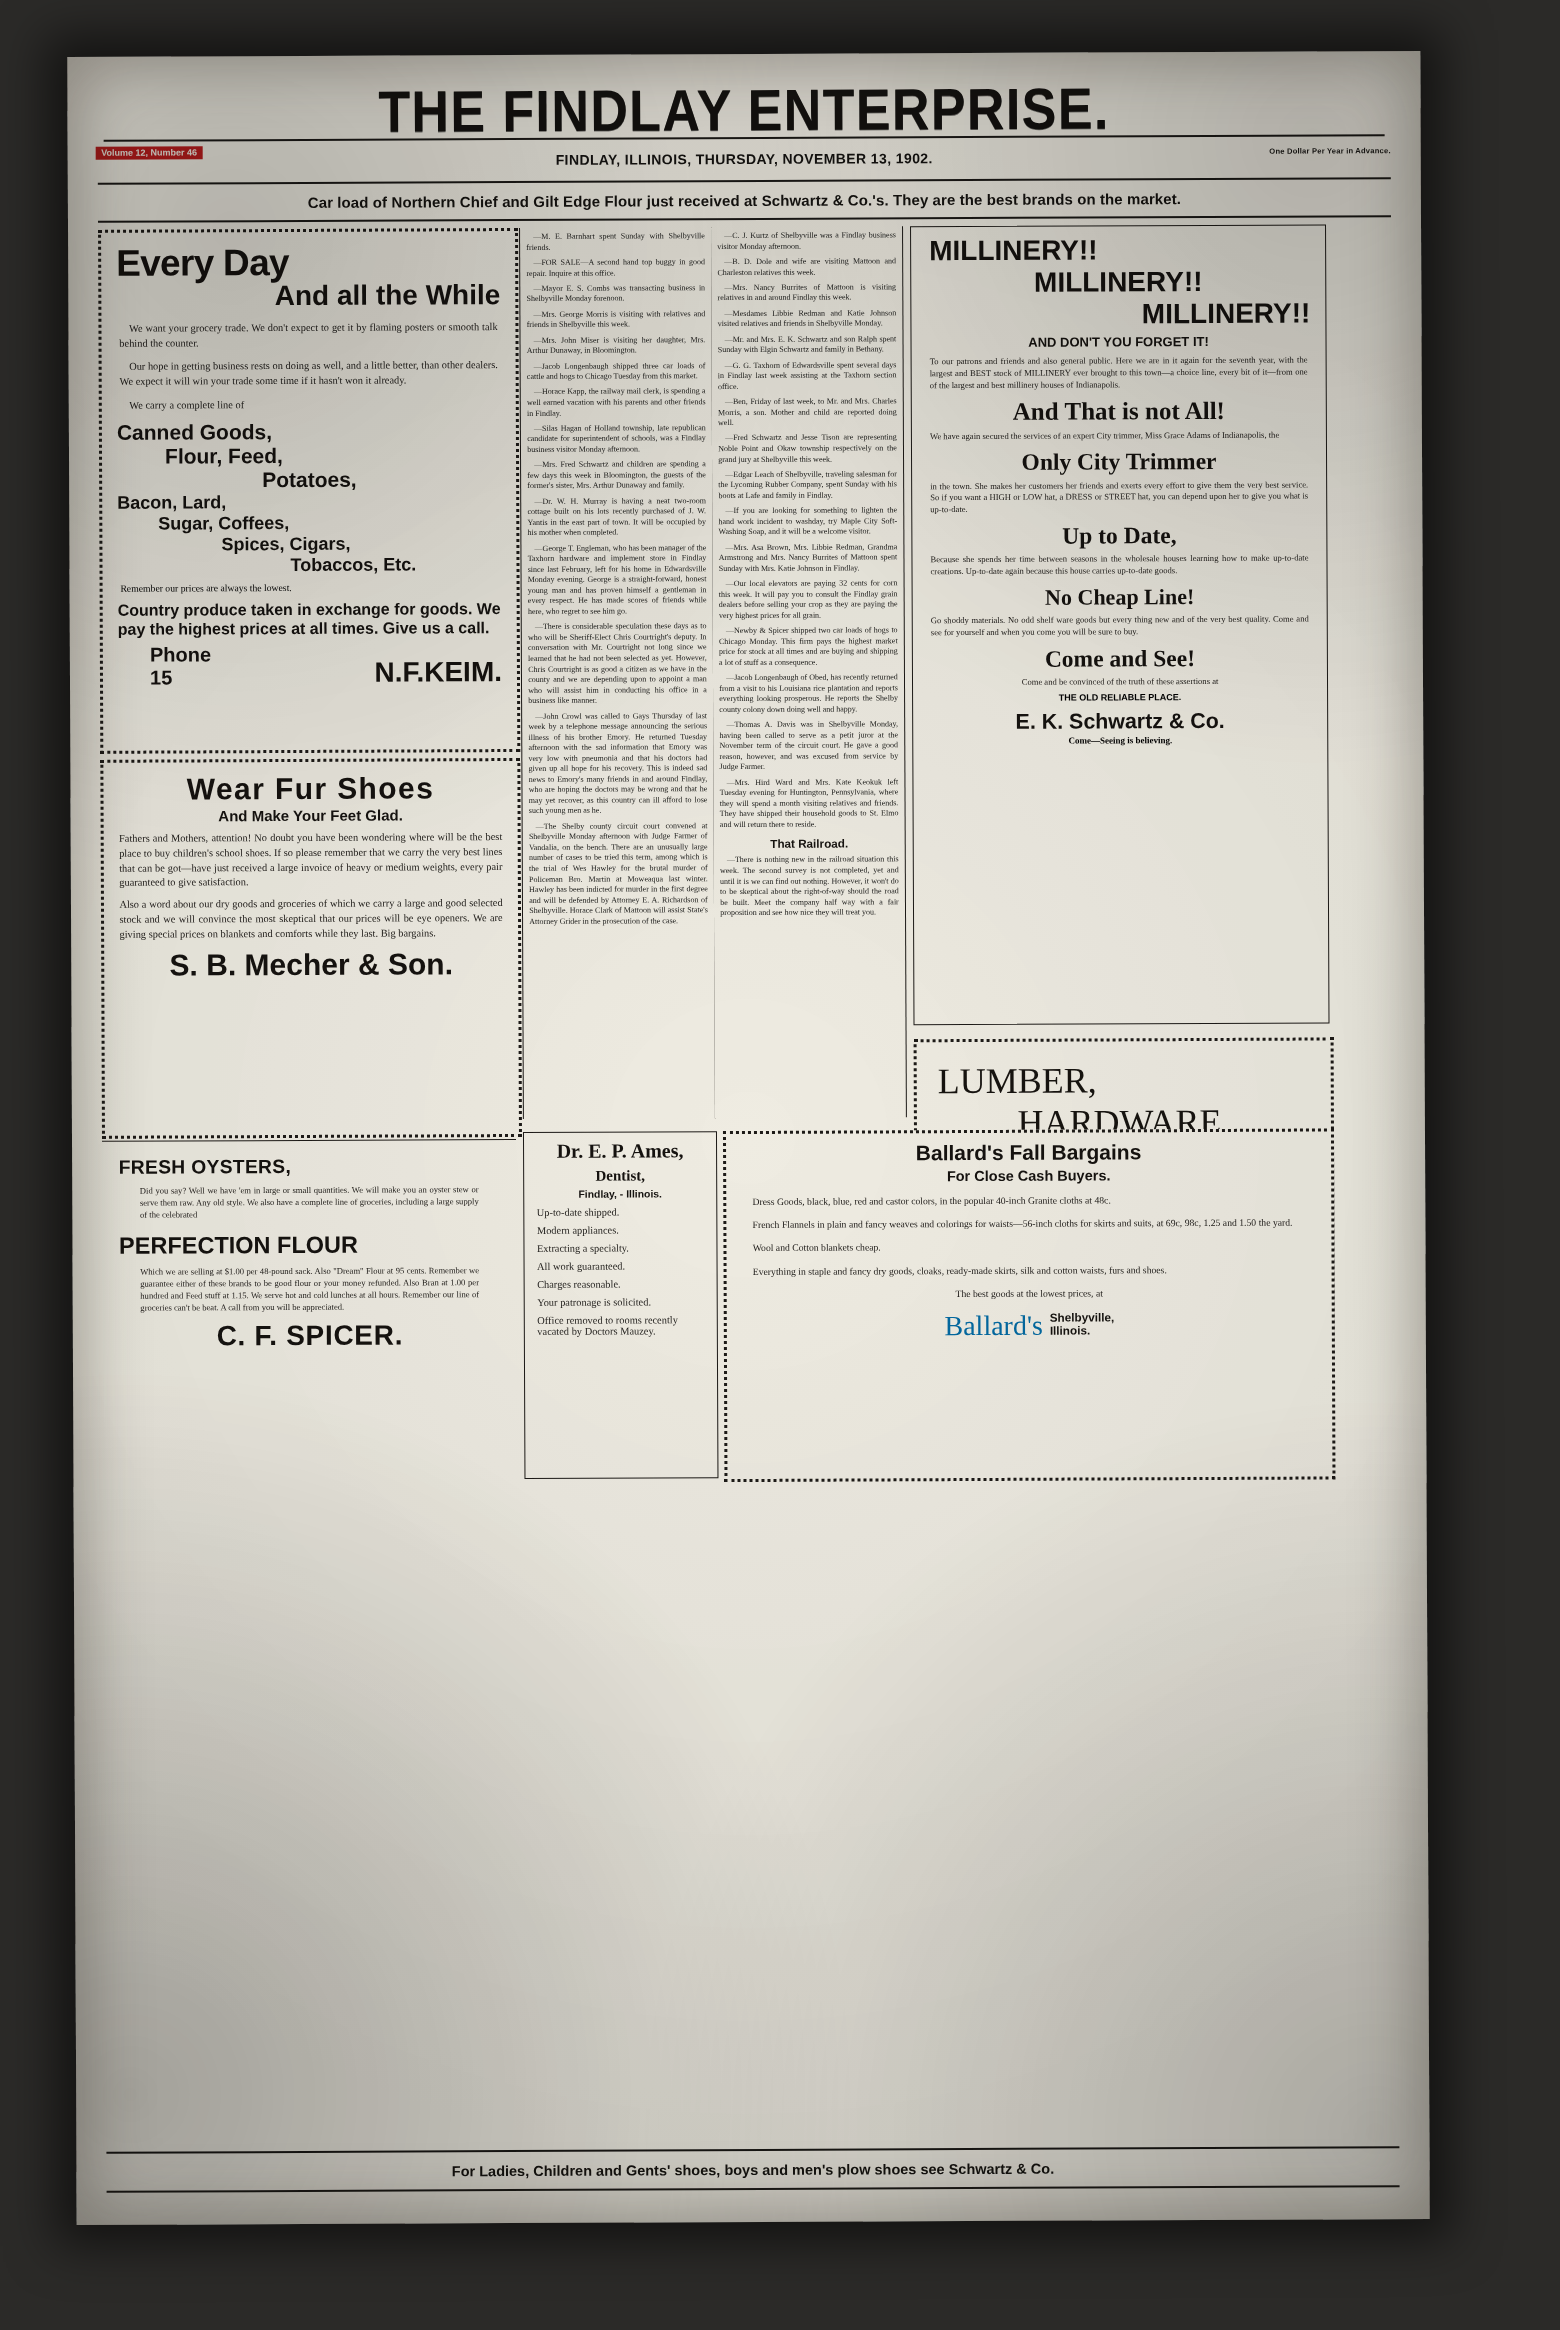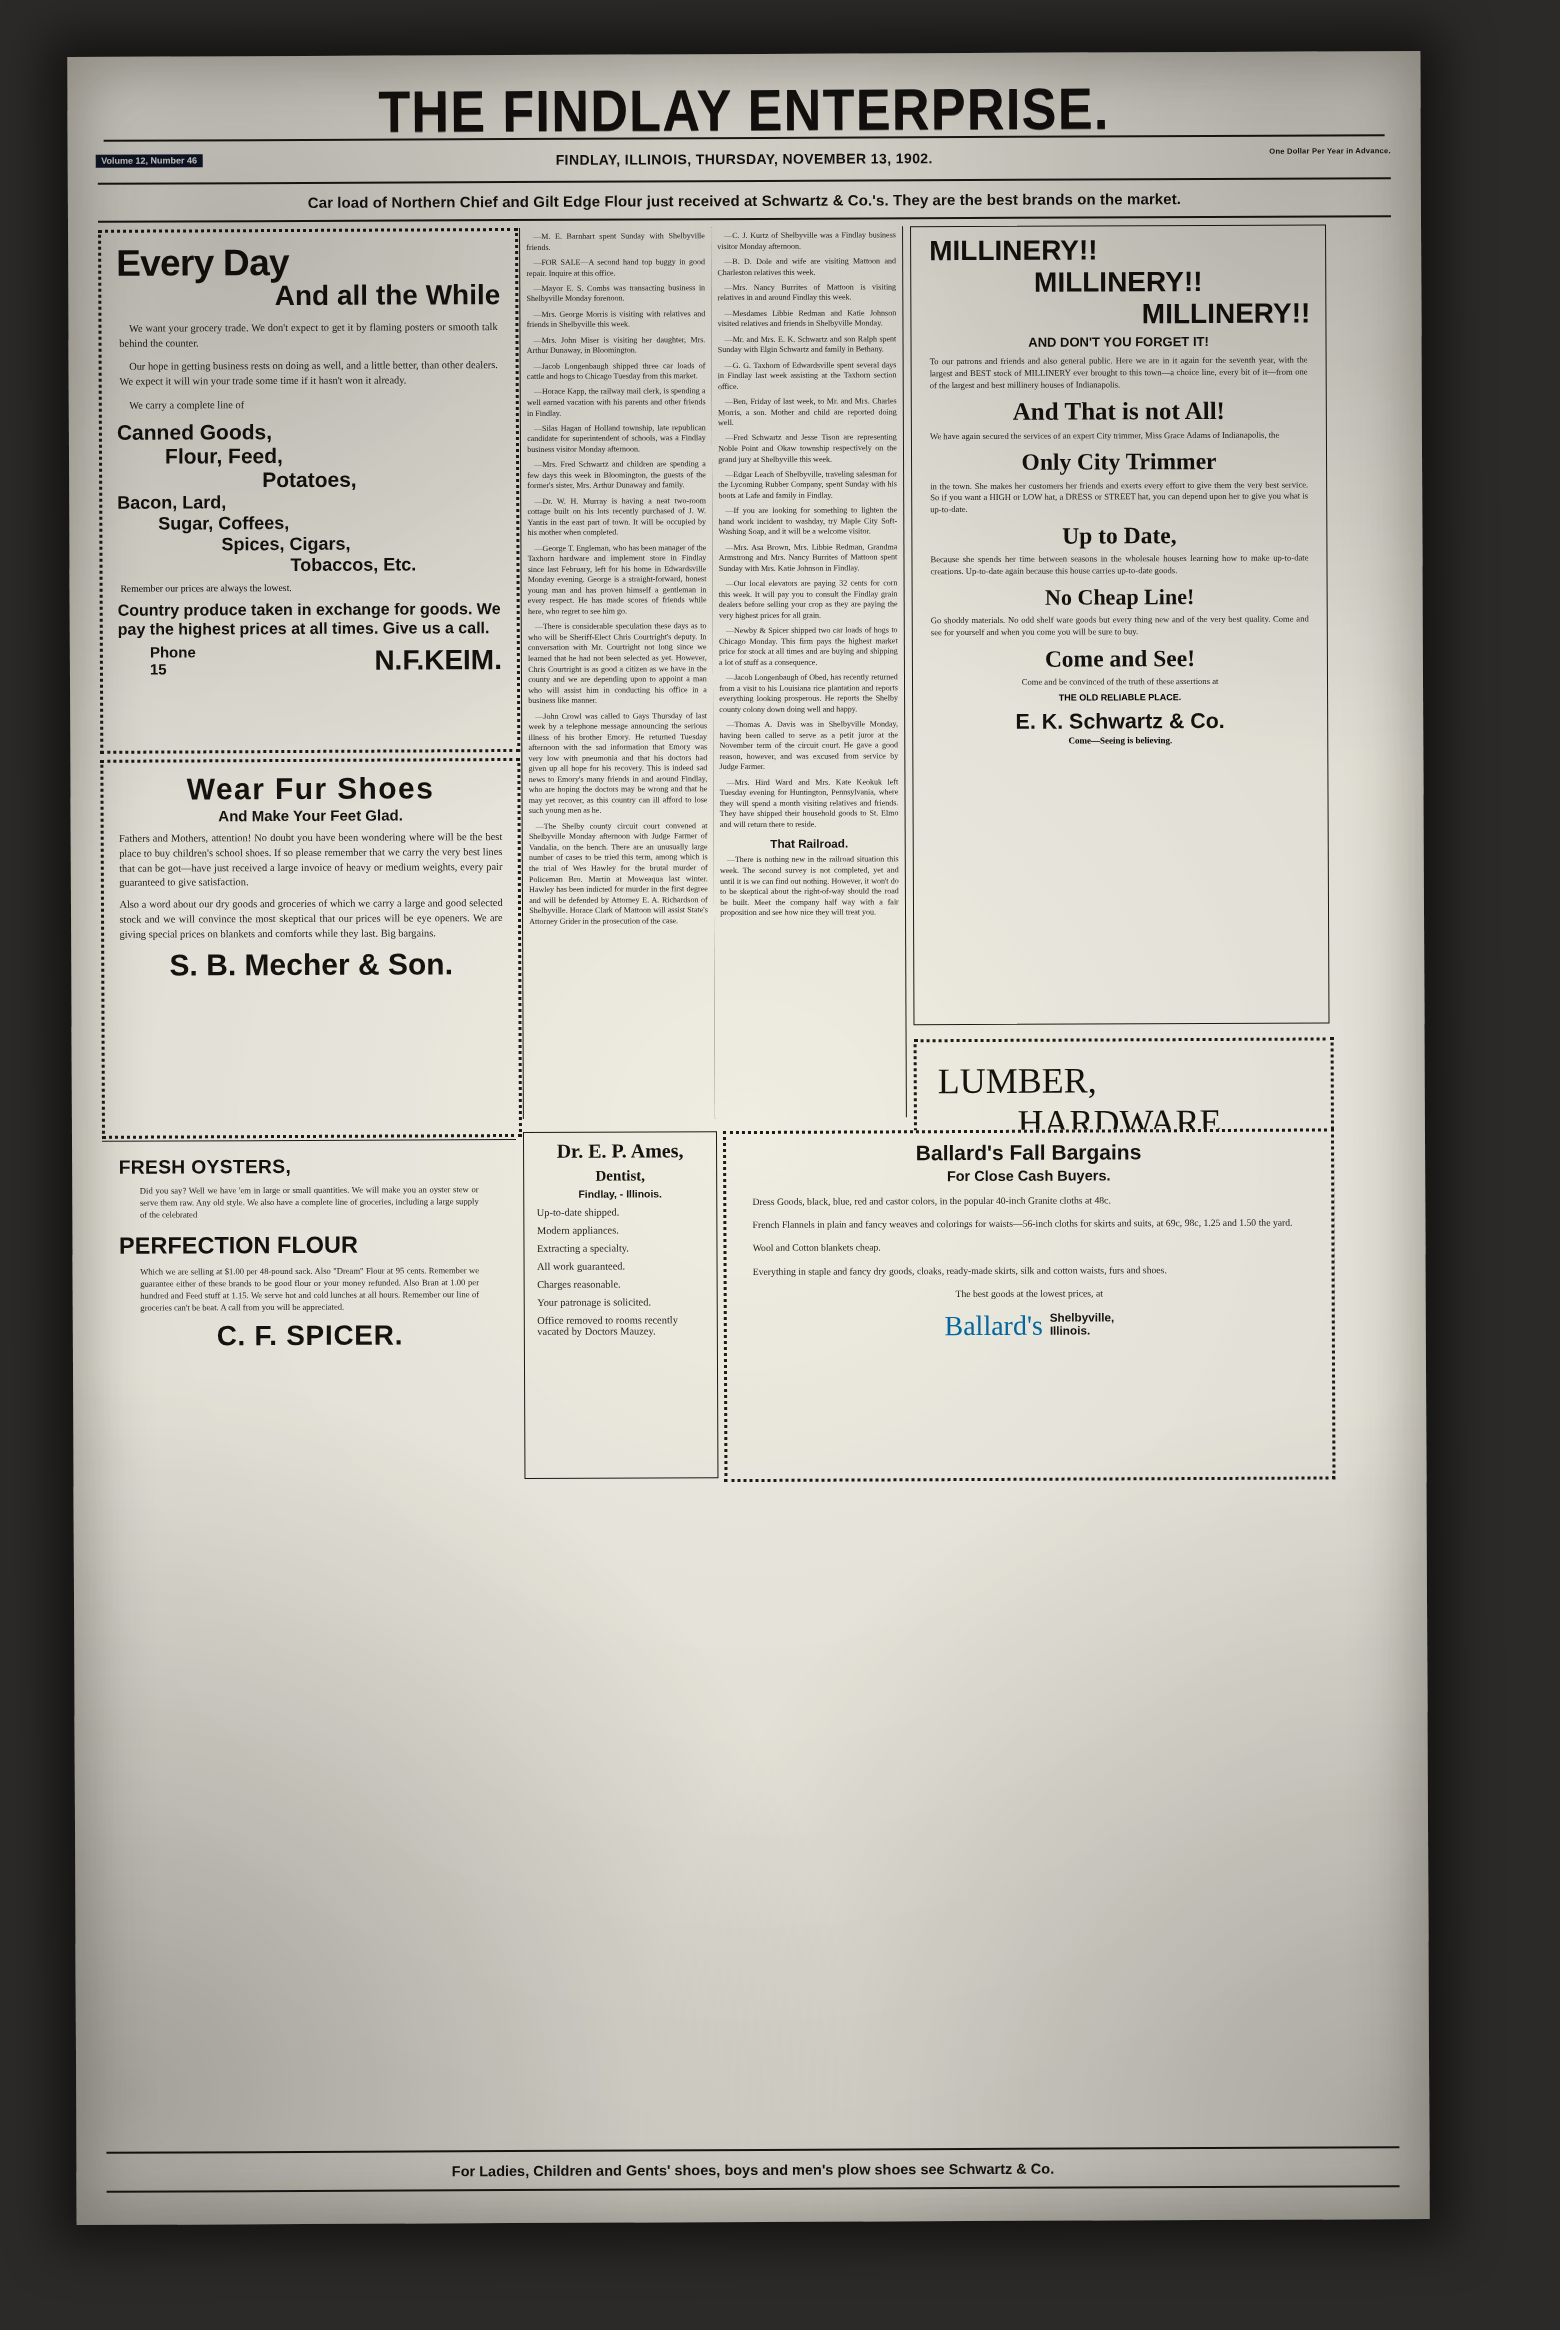--- a/index.html
+++ b/index.html
@@ -29,22 +29,22 @@
   .masthead .title{
     font-family:"Liberation Sans", sans-serif;
     font-weight:bold;font-size:52px;letter-spacing:1.4px;color:#141210;
     text-shadow:0 0.7px 0 rgba(0,0,0,.5);
     transform:scaleY(1.12);
   }
   .rule{position:absolute;left:36px;right:36px;height:2.1px;background:#1b1916;}
   .dateline{position:absolute;left:0;right:0;top:97px;text-align:center;
     font-family:"Liberation Sans", sans-serif;font-weight:bold;font-size:14px;
     letter-spacing:0.4px;color:#141210;}
-  .vol{position:absolute;left:28px;top:98px;font-family:"Liberation Sans",sans-serif;
-    font-weight:bold;font-size:9px;color:#14110f;background:#0f172a;color:#efece2;padding:1.4px 5.5px;}
+  .vol{position:absolute;left:28px;top:90px;font-family:"Liberation Sans",sans-serif;
+    font-weight:bold;font-size:9px;color:#14110f;background:#b91c1c;color:#efece2;padding:1.4px 5.5px;}
   .subper{position:absolute;right:30px;top:95px;font-family:"Liberation Sans",sans-serif;
     font-weight:bold;font-size:7.6px;color:#1b1916;letter-spacing:0.2px;}
 
   .bannerwrap{position:absolute;left:30px;right:30px;top:126px;height:36px;
     border-top:2.1px solid #1b1916;border-bottom:2.1px solid #1b1916;
     display:flex;align-items:center;justify-content:center;}
   .banner{font-family:"Liberation Sans",sans-serif;font-weight:bold;font-size:15px;
     color:#151310;letter-spacing:0.1px;white-space:nowrap;}
 
   
@@ -74,21 +74,21 @@
   .g1{font-size:21px;}
   .g2{font-size:21px;margin-left:48px;}
   .g3{font-size:21px;margin-left:145px;}
   .g4{font-size:18px;}
   .g5{font-size:18px;margin-left:41px;}
   .g6{font-size:18px;margin-left:104px;}
   .g7{font-size:18px;margin-left:173px;}
   .keim .small{font-family:"Liberation Serif",serif;font-size:9.7px;margin:5.5px 2.8px;}
   .keim .country{font-family:"Liberation Sans",sans-serif;font-weight:bold;font-size:16px;
     line-height:1.22;color:#15120f;margin-top:7px;}
-  .keim .phone{font-family:"Liberation Sans",sans-serif;font-weight:bold;font-size:15px;
+  .keim .phone{font-family:"Liberation Sans",sans-serif;font-weight:bold;font-size:20px;
     color:#15120f;padding-left:32px;}
   .keim .name{font-family:"Liberation Sans",sans-serif;font-weight:bold;font-size:28px;
     color:#15120f;text-align:right;margin-top:-15px;}
 
   
   .mil{padding:8.3px 11px;text-align:center;}
   .mil .m1{font-family:"Liberation Sans",sans-serif;font-weight:bold;font-size:28px;color:#15120f;text-align:left;margin-left:7px;}
   .mil .m2{font-family:"Liberation Sans",sans-serif;font-weight:bold;font-size:28px;color:#15120f;text-align:center;}
   .mil .m3{font-family:"Liberation Sans",sans-serif;font-weight:bold;font-size:28px;color:#15120f;text-align:right;margin-right:4.1px;}
   .mil .sub{font-family:"Liberation Sans",sans-serif;font-weight:bold;font-size:13px;margin:4.1px 0 5.5px;color:#15120f;}

